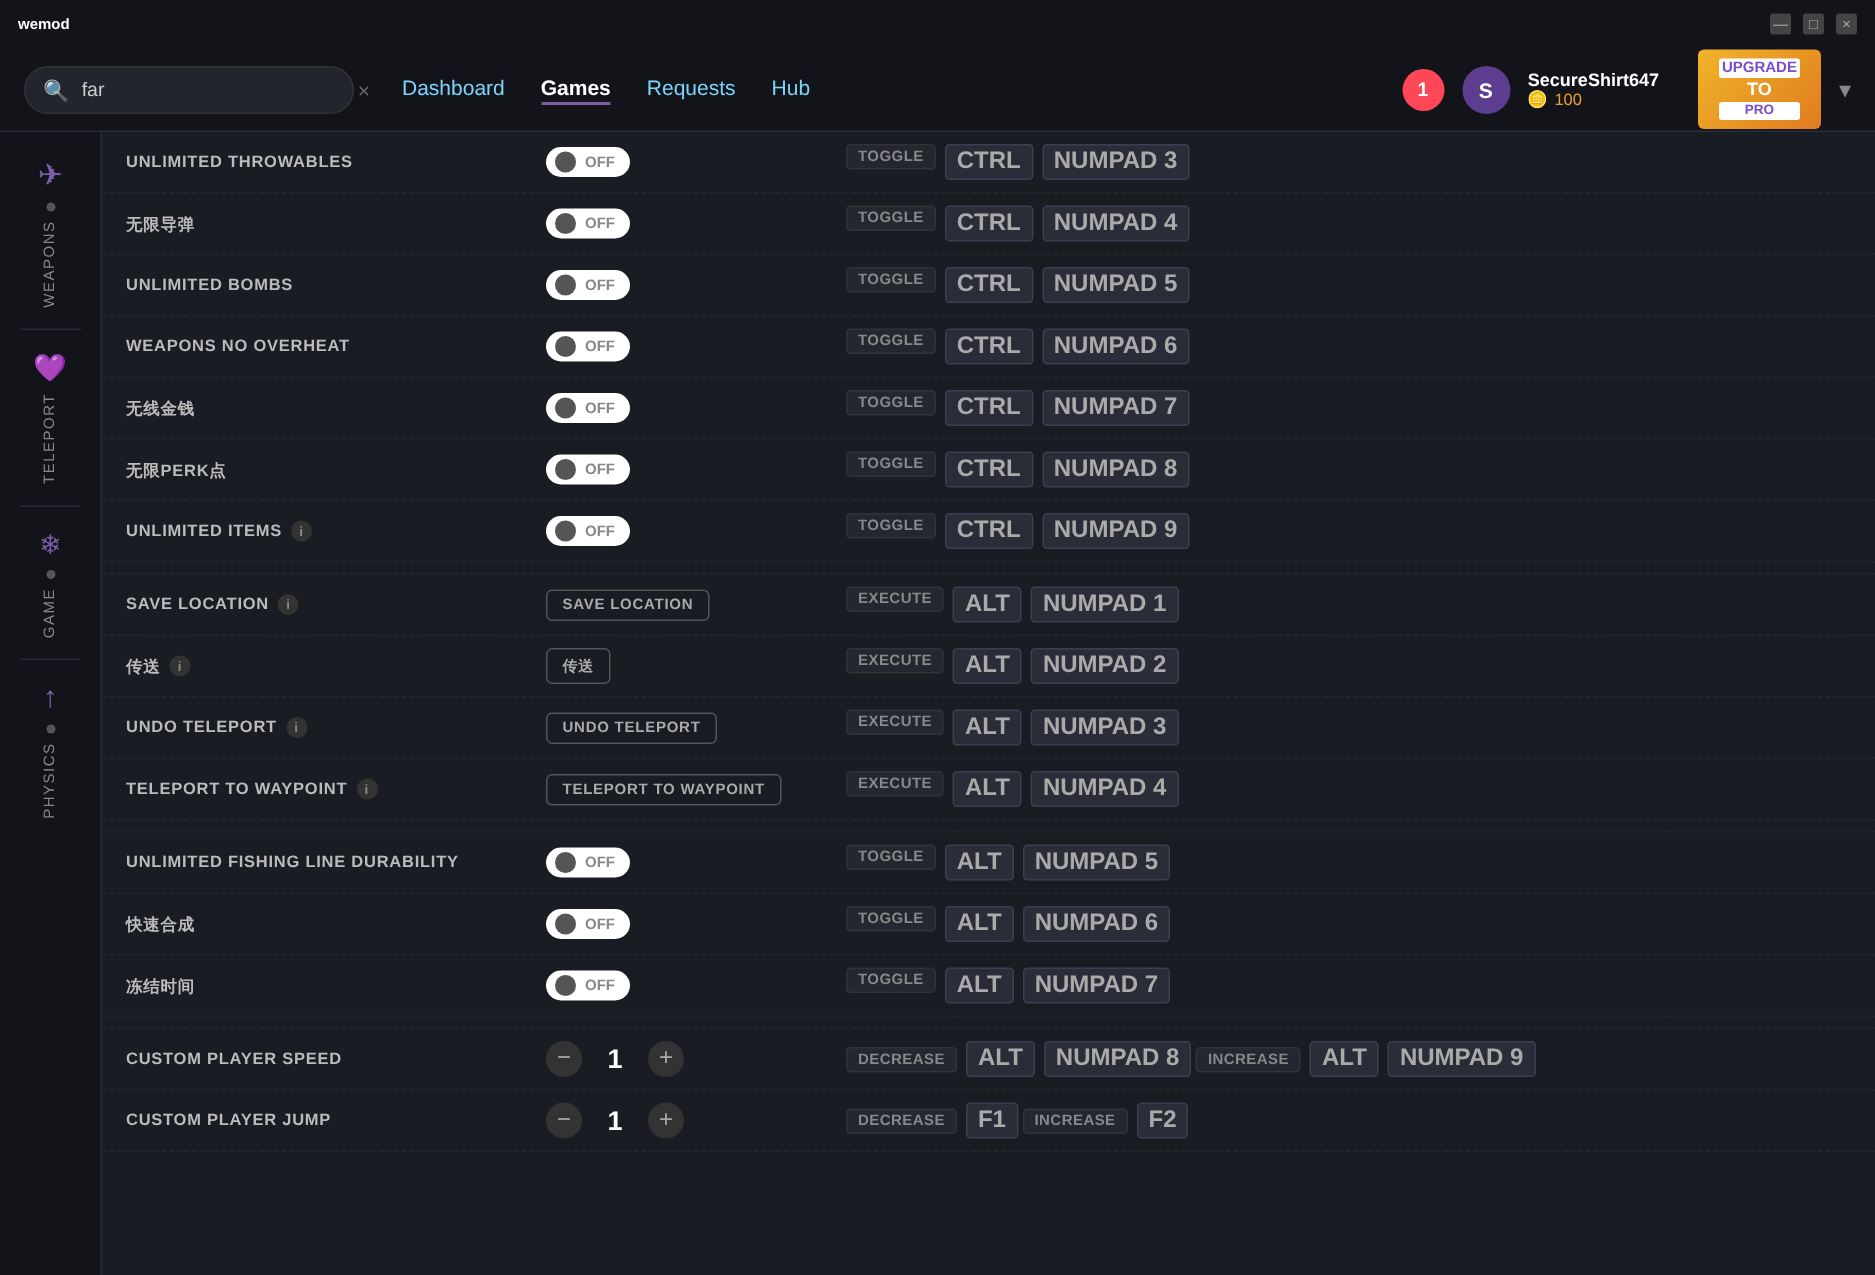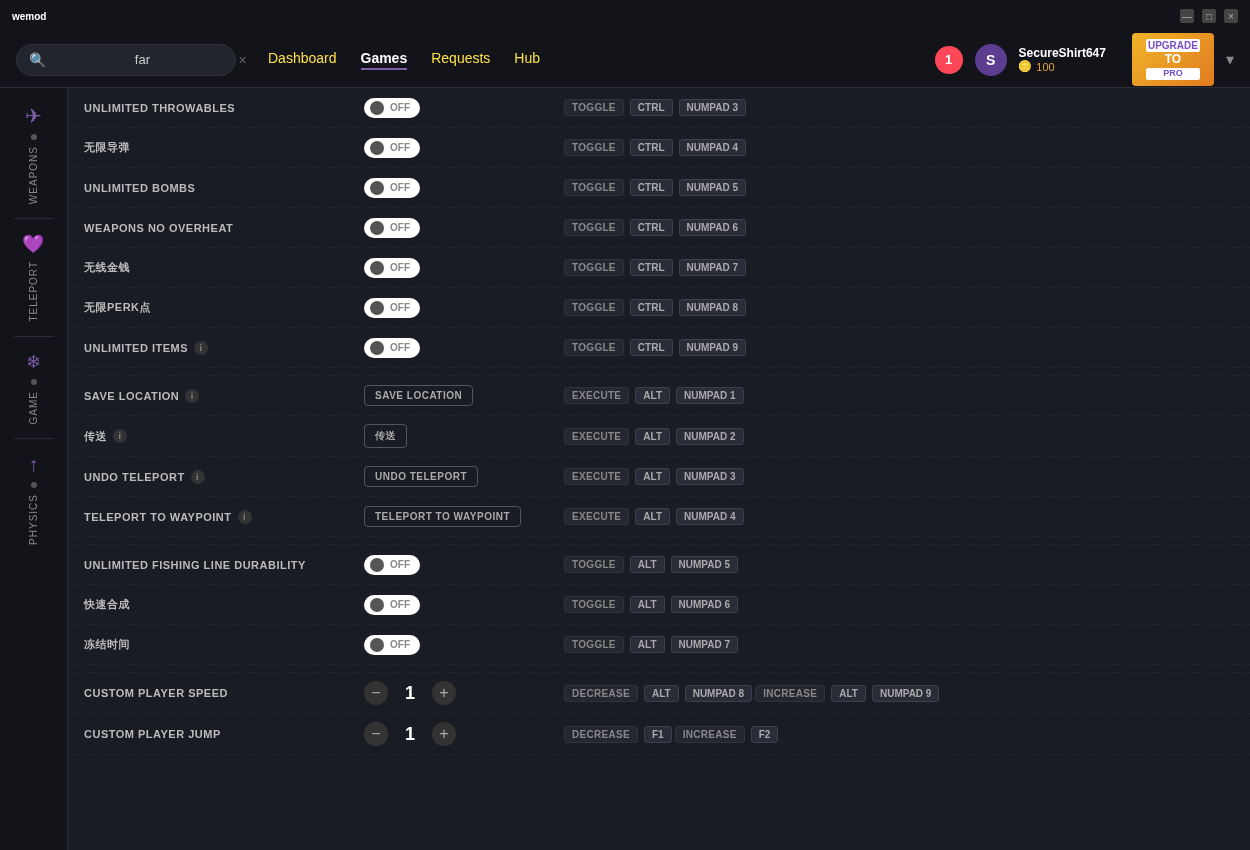--- a/index.html
+++ b/index.html
@@ -71,35 +71,34 @@
       height: 32px;
       gap: 8px;
     }
     .search-box input {
       background: none;
       border: none;
       outline: none;
       color: #ccc;
       font-size: 13px;
       flex: 1;
-      text-align: center;
     }
     .search-clear {
       color: #666;
       cursor: pointer;
       font-size: 14px;
     }
     .nav-tabs {
       display: flex;
       gap: 24px;
       margin-left: 16px;
       flex: 1;
     }
     .nav-tab {
-      color: #fde047;
+      color: #7dd3fc;
       font-size: 14px;
       cursor: pointer;
       padding-bottom: 2px;
     }
     .nav-tab.active {
       color: #fff;
       font-weight: bold;
       border-bottom: 2px solid #7b5ea7;
     }
     .header-right {
@@ -321,21 +320,21 @@
       font-size: 10px;
       font-weight: bold;
       letter-spacing: 0.3px;
     }
     .hotkey-key {
       background: #2a2c38;
       border: 1px solid #3d3f50;
       border-radius: 3px;
       padding: 2px 7px;
       color: #aaa;
-      font-size: 10px;
+      font-size: 16px;
       font-weight: bold;
     }
 
     
     .stepper {
       display: flex;
       align-items: center;
       gap: 12px;
     }
     .stepper-btn {

